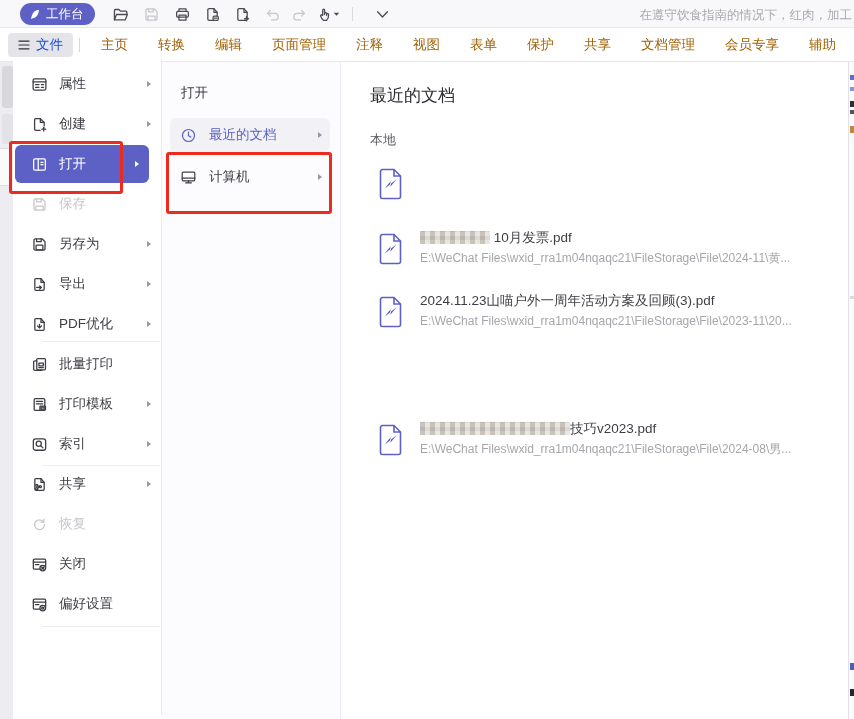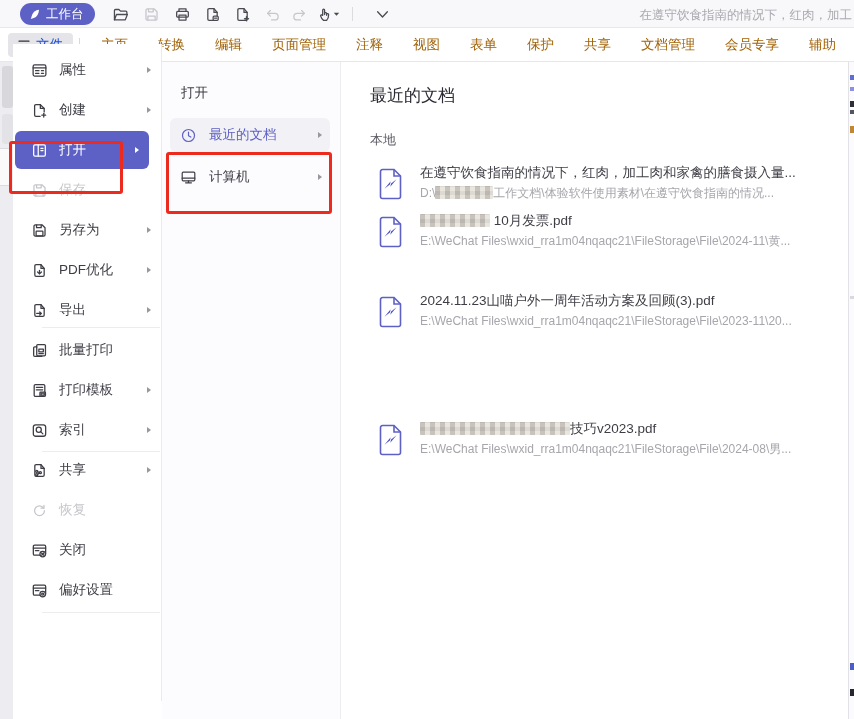--- a/index.html
+++ b/index.html
@@ -24,21 +24,21 @@
 
   
   .left-strip { position:absolute; left:0; top:62px; width:13px; height:657px; background:#ededf1; }
   .ls-block1 { position:absolute; left:2px; top:4px; width:11px; height:42px; background:#d7d7dc; border-radius:3px; }
   .ls-block2 { position:absolute; left:2px; top:52px; width:11px; height:30px; background:#e2e2e7; border-radius:3px; }
   .ls-tab { position:absolute; left:0; top:86px; width:12px; height:38px; background:#fafafb; border:1px solid #dcdce0; border-left:none; border-radius:0 4px 4px 0; }
   .right-sliver { position:absolute; left:848px; top:62px; width:6px; height:657px; background:#fbfbfd; border-left:1px solid #e2e2e6; }
   .frag { position:absolute; left:1px; width:5px; }
 
   
-  .fm-panel { position:absolute; left:13px; top:44px; width:149px; height:657px; background:#fff; border-right:1px solid #eaeaee; padding-top:6px; }
+  .fm-panel { position:absolute; left:13px; top:58px; width:149px; height:657px; background:#fff; border-right:1px solid #eaeaee; padding-top:6px; }
   .fm-item { height:40px; display:flex; align-items:center; padding:0 10px 0 18px; font-size:13.5px; color:#3d3d45; cursor:pointer; position:relative; }
   .fm-item .lbl { margin-left:11px; flex:1; }
   .fm-item.disabled { color:#c6c6cc; cursor:default; }
   .fm-item.selected { background:#5d61c5; color:#fff; border-radius:6px; margin:1px 12px 1px 2px; height:38px; padding-left:16px; }
   .caret-r { width:0; height:0; border-left:4px solid #97979f; border-top:3.5px solid transparent; border-bottom:3.5px solid transparent; }
   .fm-item.selected .caret-r { border-left-color:#fff; }
   .fm-div { position:absolute; left:29px; width:118px; height:0; border-top:1px solid #ededef; }
   .ic { width:17px; height:17px; fill:none; stroke:currentColor; stroke-width:1.2; stroke-linecap:round; stroke-linejoin:round; flex:0 0 auto; }
 
   
@@ -247,35 +247,35 @@
           <rect x="4.8" y="8.6" width="6.4" height="4.4" rx=".6"></rect>
         </svg>
       <span class="lbl">另存为</span>
       <span class="caret-r"></span>
     </div>
 
     <div class="fm-item">
       <svg class="ic" viewBox="0 0 16 16">
           <path d="M9.4 2.5H4.8c-.7 0-1.2.5-1.2 1.2v8.6c0 .7.5 1.2 1.2 1.2h6.4c.7 0 1.2-.5 1.2-1.2V6.1z"></path>
           <path d="M9.4 2.5v3.6h3"></path>
+          <line x1="5.4" y1="10.8" x2="9.6" y2="10.8"></line>
+          <path d="M8.2 9.4l1.4 1.4-1.4 1.4"></path>
+        </svg>
+      <span class="lbl">导出</span>
+      <span class="caret-r"></span>
+    </div>
+
+    <div class="fm-item">
+      <svg class="ic" viewBox="0 0 16 16">
+          <path d="M9.4 2.5H4.8c-.7 0-1.2.5-1.2 1.2v8.6c0 .7.5 1.2 1.2 1.2h6.4c.7 0 1.2-.5 1.2-1.2V6.1z"></path>
+          <path d="M9.4 2.5v3.6h3"></path>
           <path d="M6.2 9.4L8 11.2l1.8-1.8"></path>
           <line x1="8" y1="8" x2="8" y2="11"></line>
         </svg>
       <span class="lbl">PDF优化</span>
-      <span class="caret-r"></span>
-    </div>
-
-    <div class="fm-item">
-      <svg class="ic" viewBox="0 0 16 16">
-          <path d="M9.4 2.5H4.8c-.7 0-1.2.5-1.2 1.2v8.6c0 .7.5 1.2 1.2 1.2h6.4c.7 0 1.2-.5 1.2-1.2V6.1z"></path>
-          <path d="M9.4 2.5v3.6h3"></path>
-          <line x1="5.4" y1="10.8" x2="9.6" y2="10.8"></line>
-          <path d="M8.2 9.4l1.4 1.4-1.4 1.4"></path>
-        </svg>
-      <span class="lbl">导出</span>
       <span class="caret-r"></span>
     </div>
 
     <div class="fm-div" style="top:283px"></div>
 
 
     <div class="fm-item">
       <svg class="ic" viewBox="0 0 16 16">
           <rect x="5.4" y="2.4" width="8.2" height="10.6" rx="1"></rect>
           <path d="M5.4 4.6H3.6c-.6 0-1.1.5-1.1 1.1v6.8c0 .6.5 1.1 1.1 1.1h6.6"></path>
@@ -384,27 +384,23 @@
   <div class="main">
     <div class="main-heading">最近的文档</div>
     <div class="section-label">本地</div>
 
     <div class="doc-row" style="top:96px">
       <svg class="doc-icon" width="27" height="32" viewBox="0 0 26 32">
           <path d="M5 1.5h11.5L23 8v20.5a2 2 0 0 1-2 2H5a2 2 0 0 1-2-2v-25a2 2 0 0 1 2-2z" fill="#fff" stroke="#5d61c5" stroke-width="1.6"></path>
           <path d="M16.5 1.5V8H23" fill="none" stroke="#5d61c5" stroke-width="1.6"></path>
           <path d="M7 20.8l6.2-7.6-.8 3.4 6.6-5.4-6.2 7.6.8-3.4z" fill="#4b4bc0"></path>
         </svg>
-      <div class="doc-text">
-        <div class="doc-name">在遵守饮食指南的情况下，红肉，加工肉和家禽的膳食摄入量...</div>
-        <div class="doc-path"><span>D:\</span><span class="mosaic m-w58"></span><span>工作文档\体验软件使用素材\在遵守饮食指南的情况...</span></div>
-      </div>
-    </div>
-
-    <div class="doc-row" style="top:144px">
+    </div>
+
+    <div class="doc-row" style="top:161px">
       <svg class="doc-icon" width="27" height="32" viewBox="0 0 26 32">
           <path d="M5 1.5h11.5L23 8v20.5a2 2 0 0 1-2 2H5a2 2 0 0 1-2-2v-25a2 2 0 0 1 2-2z" fill="#fff" stroke="#5d61c5" stroke-width="1.6"></path>
           <path d="M16.5 1.5V8H23" fill="none" stroke="#5d61c5" stroke-width="1.6"></path>
           <path d="M7 20.8l6.2-7.6-.8 3.4 6.6-5.4-6.2 7.6.8-3.4z" fill="#4b4bc0"></path>
         </svg>
       <div class="doc-text">
         <div class="doc-name"><span class="mosaic m-w70"></span> <span>10月发票.pdf</span></div>
         <div class="doc-path">E:\WeChat Files\wxid_rra1m04nqaqc21\FileStorage\File\2024-11\黄...</div>
       </div>
     </div>

